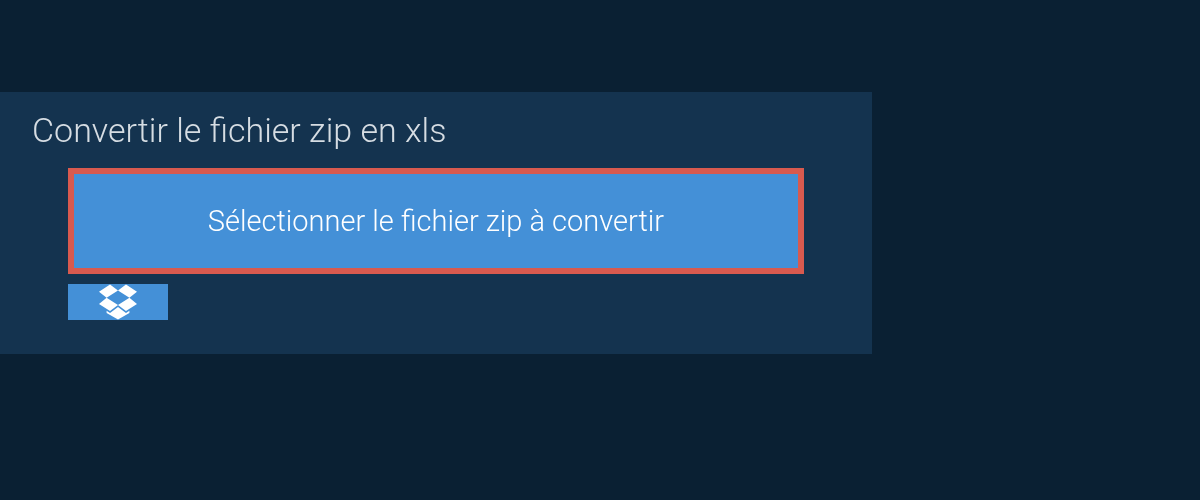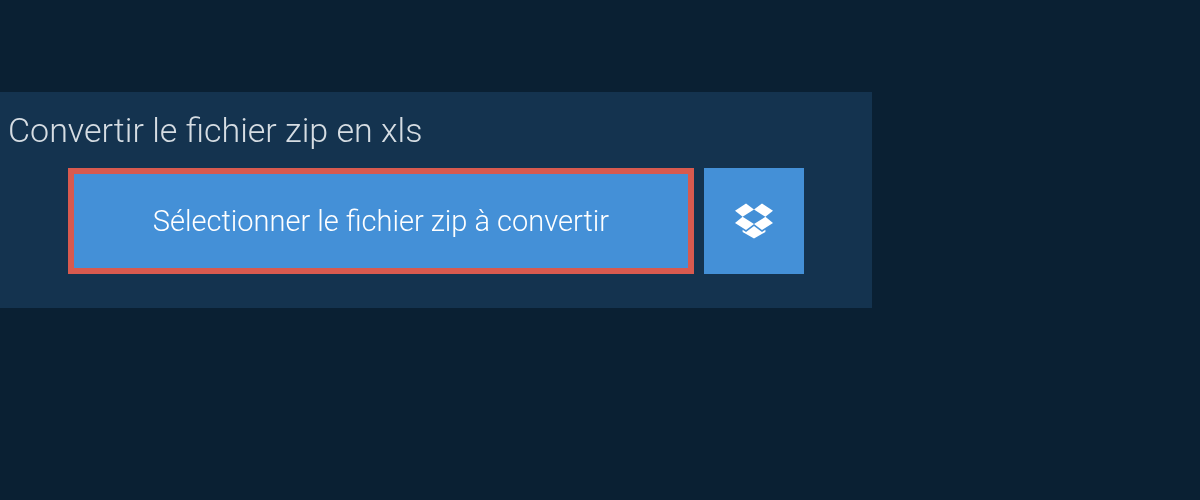--- a/index.html
+++ b/index.html
@@ -17,20 +17,21 @@
     .title {
       color: #d6dde3;
       font-size: 34px;
       font-weight: 300;
     }
     .button-row {
       display: flex;
       gap: 10px;
       padding: 0 34px;
       margin-top: 28px;
+      flex-direction: column;
     }
     .main-button {
       flex: 1;
       background: #4490d7;
       border: 6px solid #d85a4f;
       color: #ffffff;
       font-size: 29px;
       font-weight: 300;
       padding: 30px 20px;
       cursor: pointer;
@@ -53,21 +54,21 @@
       fill: #ffffff;
     }
     .wrapper {
       position: relative;
     }
     .title-tab {
       background: #14334f;
       position: absolute;
       top: 0;
       left: 0;
-      padding: 18px 30px 18px 8px;
+      padding: 18px 30px 18px 32px;
     }
     .content-panel {
       background: #14334f;
       margin-top: 92px;
       width: 872px;
       padding: 48px 34px 34px 34px;
     }
   </style>
 </head>
 <body>

